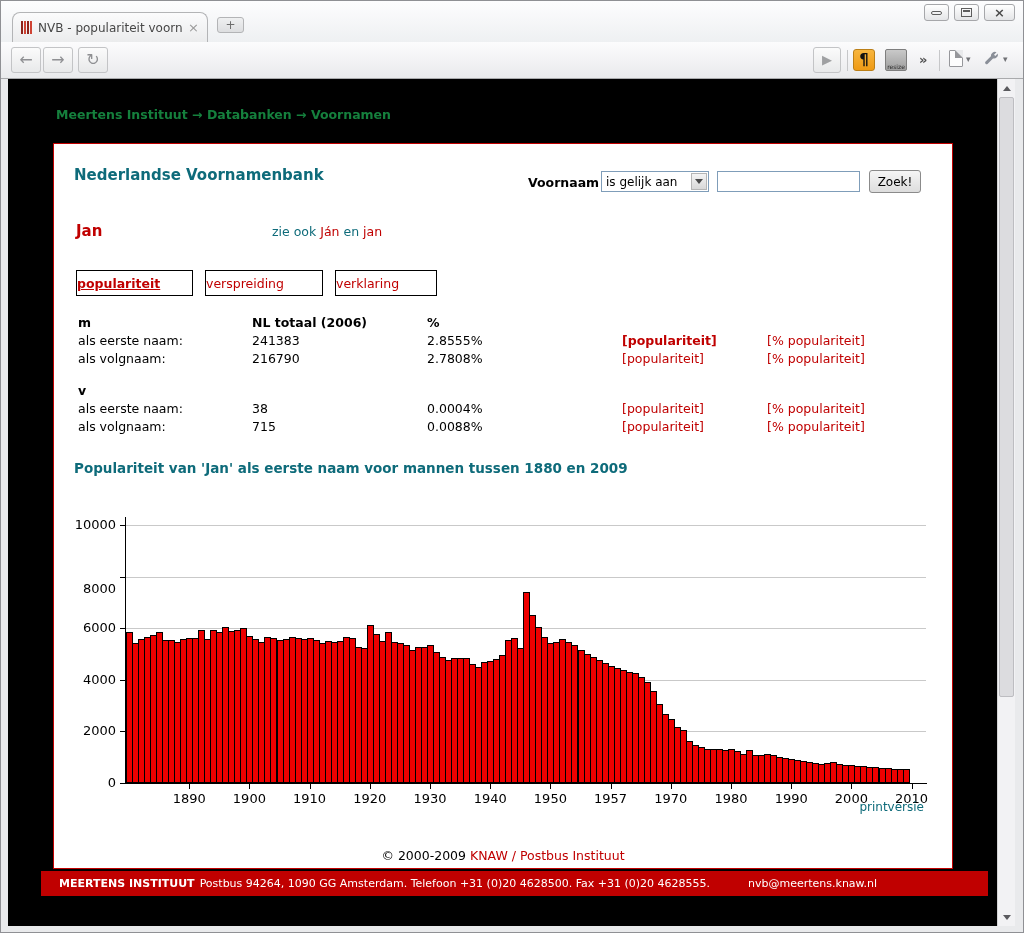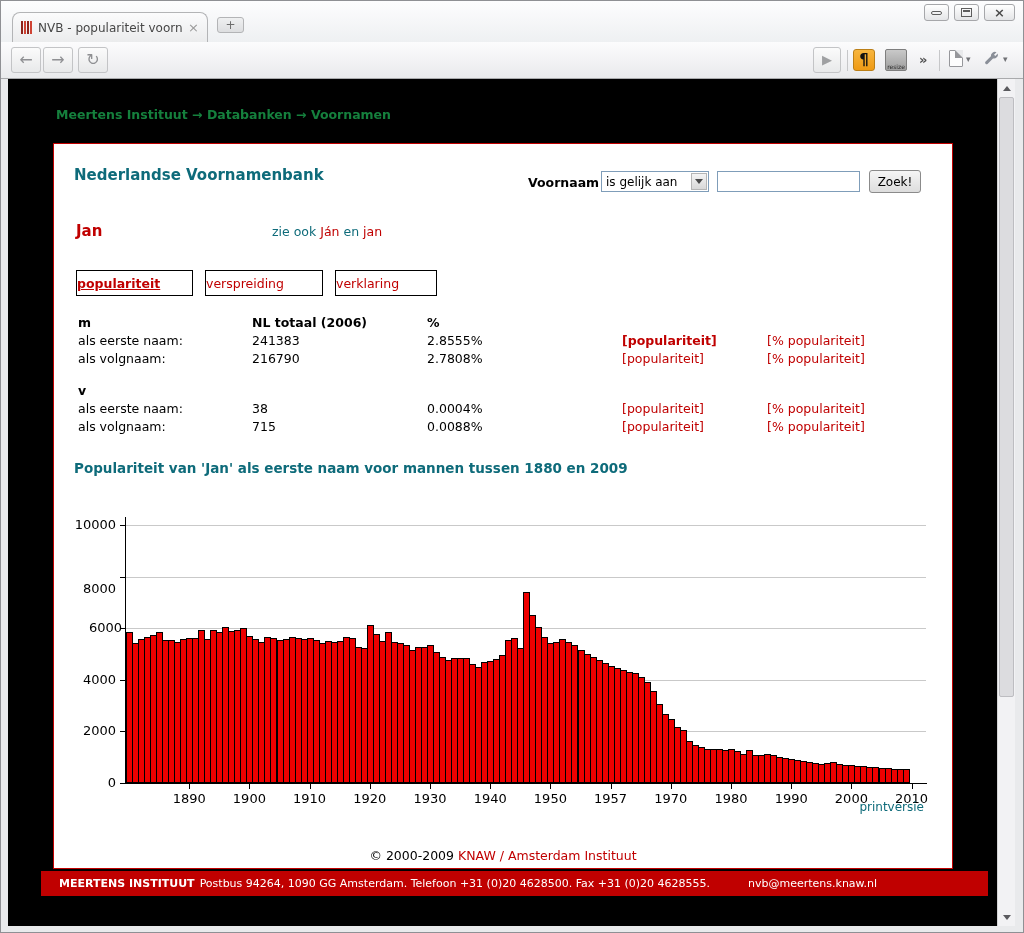--- a/index.html
+++ b/index.html
@@ -404,21 +404,21 @@
             <div class="bar" style="left: 776.58px; width: 7.02px; height: 13.674px;"></div>
           </div>
         <div id="chart-decor">
             <div class="ytick" style="top: 266px;"></div>
             <div class="ylab" style="top: 258px;">0</div>
             <div class="ytick" style="top: 214.4px;"></div>
             <div class="ylab" style="top: 206.4px;">2000</div>
             <div class="ytick" style="top: 162.8px;"></div>
             <div class="ylab" style="top: 154.8px;">4000</div>
             <div class="ytick" style="top: 111.2px;"></div>
-            <div class="ylab" style="top: 103.2px; margin-left: 6px;">6000</div>
+            <div class="ylab" style="top: 103.2px;">6000</div>
             <div class="ytick" style="top: 59.6px;"></div>
             <div class="ylab" style="top: 43px; margin-top: 21px;">8000</div>
             <div class="ytick" style="top: 8px;"></div>
             <div class="ylab" style="top: 0px;">10000</div>
             <div class="xtick" style="left: 135.2px;"></div>
             <div class="xlab" style="left: 113.2px;">1890</div>
             <div class="xtick" style="left: 195.4px;"></div>
             <div class="xlab" style="left: 173.4px;">1900</div>
             <div class="xtick" style="left: 255.6px;"></div>
             <div class="xlab" style="left: 233.6px;">1910</div>
@@ -441,21 +441,21 @@
             <div class="xtick" style="left: 797.4px;"></div>
             <div class="xlab" style="left: 775.4px;">2000</div>
             <div class="xtick" style="left: 857.6px;"></div>
             <div class="xlab" style="left: 835.6px;">2010</div>
           </div>
       </div>
 
       <a class="printversie" href="#">printversie</a>
       <div class="copyright">
         <span>© 2000-2009</span>
-        <a href="#">KNAW / Amsterdam Instituut</a>
+        <a href="#">KNAW / Postbus Instituut</a>
       </div>
     </div>
 
     <div class="red-footer">
       <span class="org">MEERTENS INSTITUUT</span>
       <span class="addr">Postbus 94264, 1090 GG Amsterdam. Telefoon +31 (0)20 4628500. Fax +31 (0)20 4628555.</span>
       <a class="mail" href="#">nvb@meertens.knaw.nl</a>
     </div>
   </div>
 

